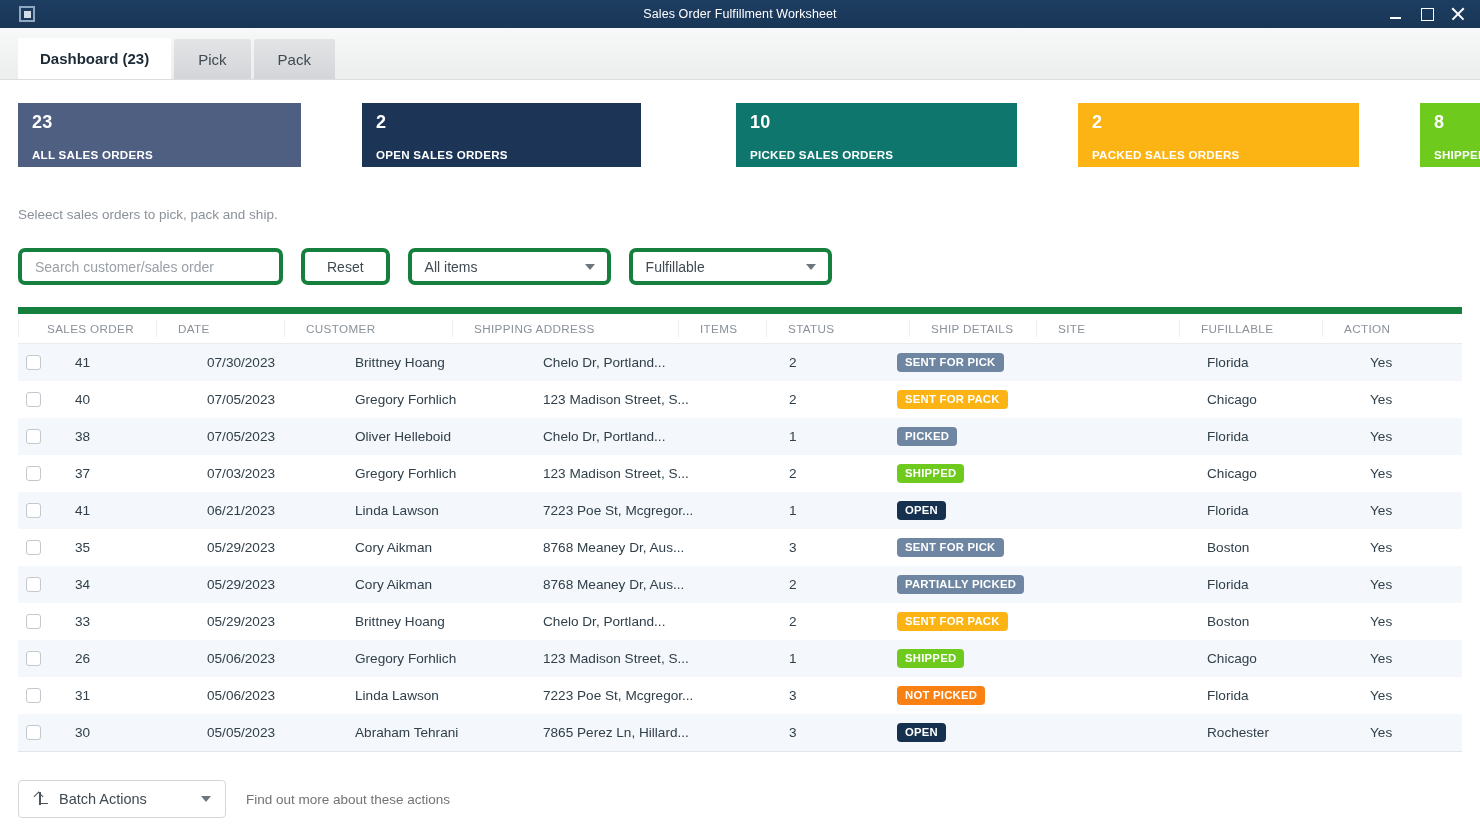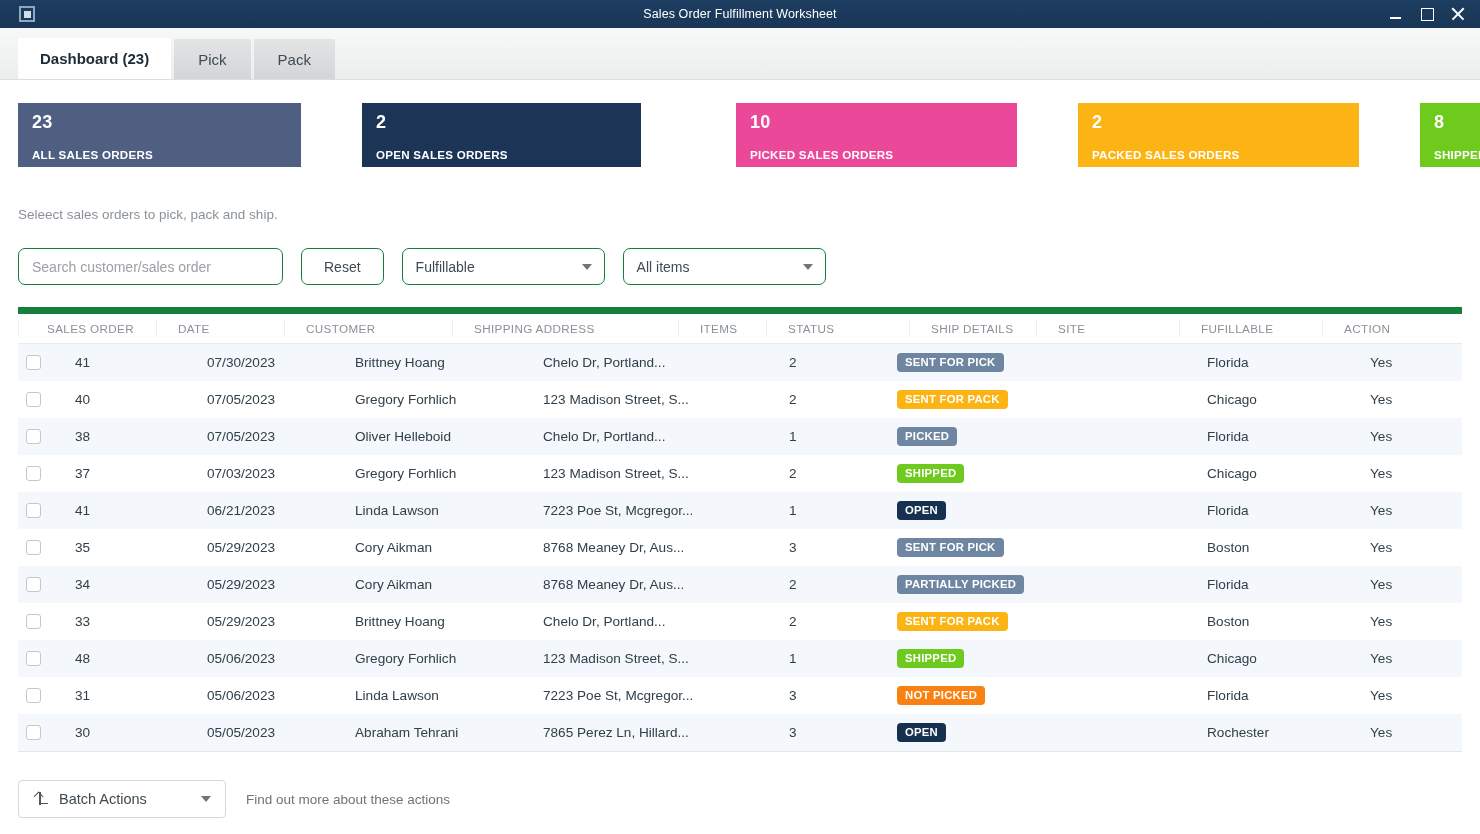--- a/index.html
+++ b/index.html
@@ -154,21 +154,21 @@
 
   
   .filters {
     display: flex;
     align-items: center;
     margin-top: 26px;
     gap: 18px;
   }
   .ctl {
     height: 37px;
-    border: 1px solid #15803d;
+    border: 4px solid #15803d;
     border-radius: 7px;
     background: #ffffff;
     display: flex;
     align-items: center;
     font-size: 14px;
     color: #3f4a52;
     padding: 0 13px;
     cursor: default;
   }
   .ctl.search { width: 265px; color: #9aa0a6; }
@@ -350,21 +350,21 @@
       <div class="lbl">ALL SALES ORDERS</div>
     </div>
     <div class="kpi-sep"></div>
     <div class="kpi" id="kpi1" style="background: rgb(28, 53, 87); width: 279px; flex: 0 0 279px;">
       <div class="num">2</div>
       <div class="lbl">OPEN SALES ORDERS</div>
     </div>
 
     <div class="kpi-gap"></div>
 
-    <div class="kpi" id="kpi2" style="background: #ec4899; width: 281px; flex: 0 0 281px;">
+    <div class="kpi" id="kpi2" style="background: #0f766e; width: 281px; flex: 0 0 281px;">
       <div class="num">10</div>
       <div class="lbl">PICKED SALES ORDERS</div>
     </div>
     <div class="kpi-sep"></div>
     <div class="kpi" id="kpi3" style="background: rgb(252, 180, 21); width: 281px; flex: 0 0 281px;">
       <div class="num">2</div>
       <div class="lbl">PACKED SALES ORDERS</div>
     </div>
     <div class="kpi-sep"></div>
     <div class="kpi" id="kpi4" style="background: rgb(110, 203, 30); width: 280px; flex: 0 0 280px;">
@@ -376,26 +376,26 @@
   <div class="helper">Seleect sales orders to pick, pack and ship.</div>
 
   <div class="filters">
     <div class="ctl search">Search customer/sales order</div>
 
     <div class="ctl btn">
       <span>Reset</span>
     </div>
 
     <div class="ctl sel">
+      <span>All items</span>
+      <span class="caret"></span>
+    </div>
+
+    <div class="ctl sel">
       <span>Fulfillable</span>
-      <span class="caret"></span>
-    </div>
-
-    <div class="ctl sel">
-      <span>All items</span>
       <span class="caret"></span>
     </div>
   </div>
 
   <div class="tbl">
     <div class="thead">
       <div class="h-chk"></div>
       <div class="h-so">SALES ORDER</div>
       <div class="c-date">DATE</div>
       <div class="c-cust">CUSTOMER</div>
@@ -525,21 +525,21 @@
           <div class="c-stat"><span class="badge" style="background: rgb(252, 180, 21);">SENT FOR PACK</span></div>
           <div class="c-ship"></div>
           <div class="c-site">Boston</div>
           <div class="c-ful">Yes</div>
           <div class="c-act"></div>
         </div>
         <div class="trow alt">
           <div class="c-chk">
             <span class="cbx"></span>
           </div>
-          <div class="c-so">48</div>
+          <div class="c-so">26</div>
           <div class="c-date">05/06/2023</div>
           <div class="c-cust">Gregory Forhlich</div>
           <div class="c-addr">123 Madison Street, S...</div>
           <div class="c-items">1</div>
           <div class="c-stat"><span class="badge" style="background: rgb(110, 203, 30);">SHIPPED</span></div>
           <div class="c-ship"></div>
           <div class="c-site">Chicago</div>
           <div class="c-ful">Yes</div>
           <div class="c-act"></div>
         </div>

